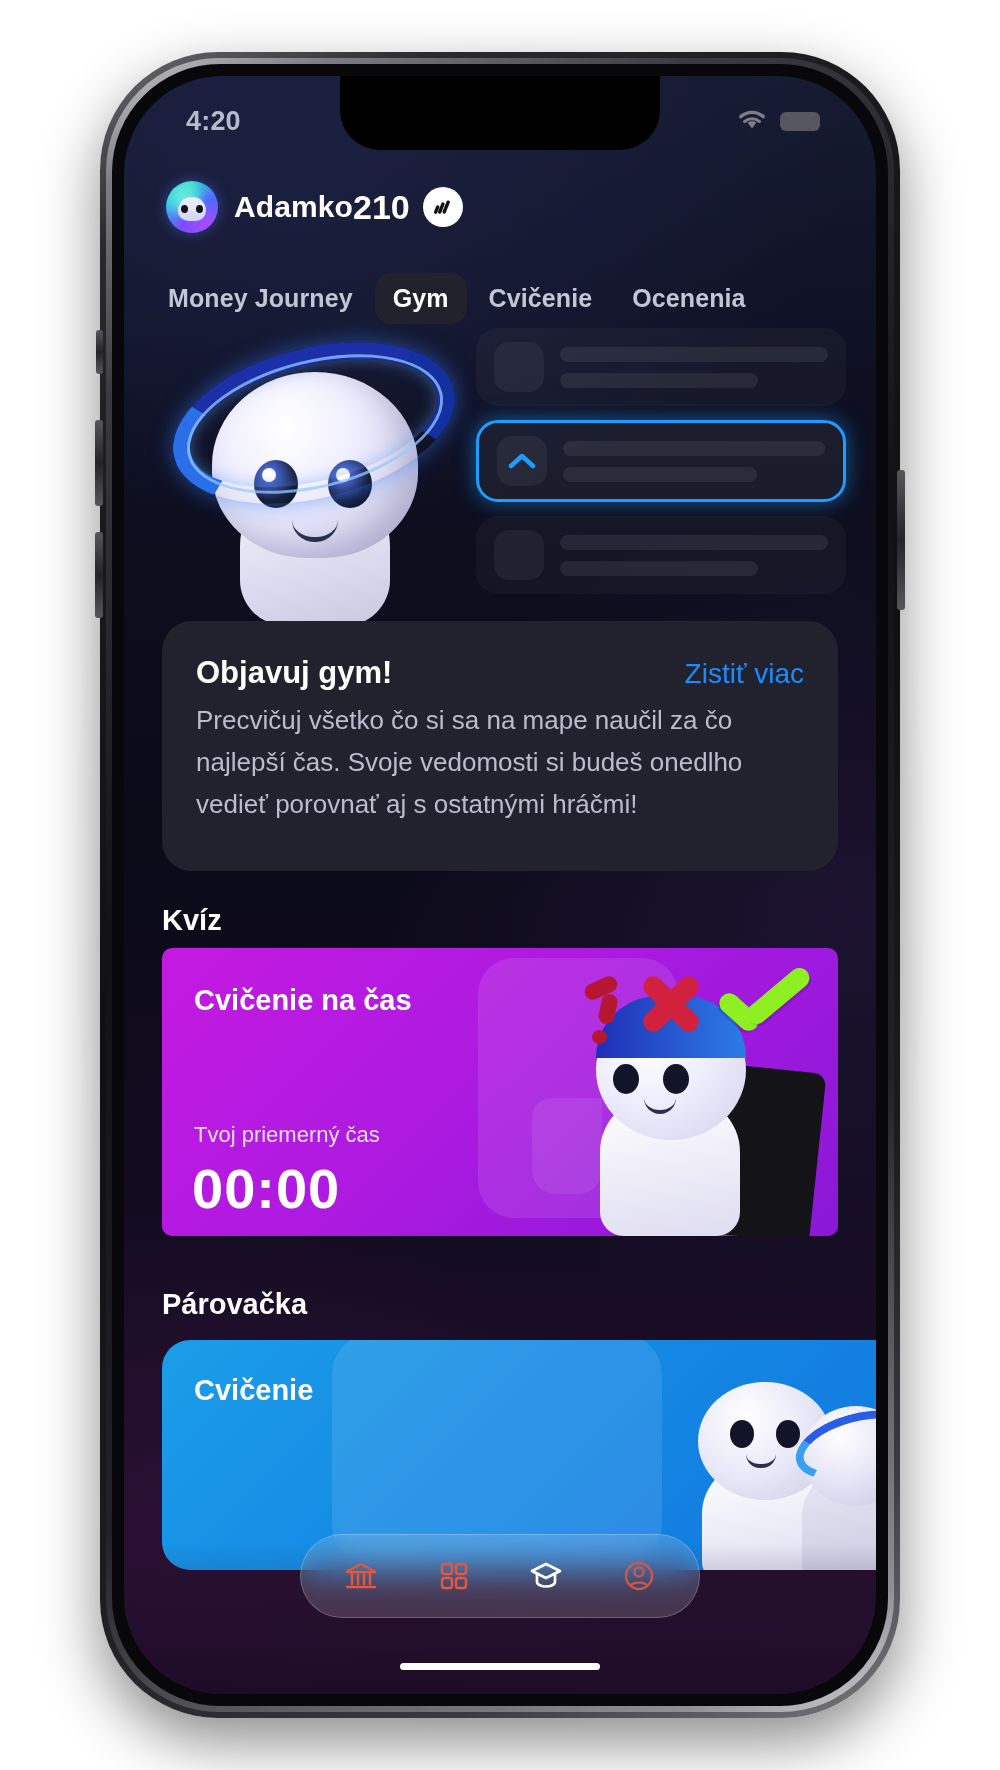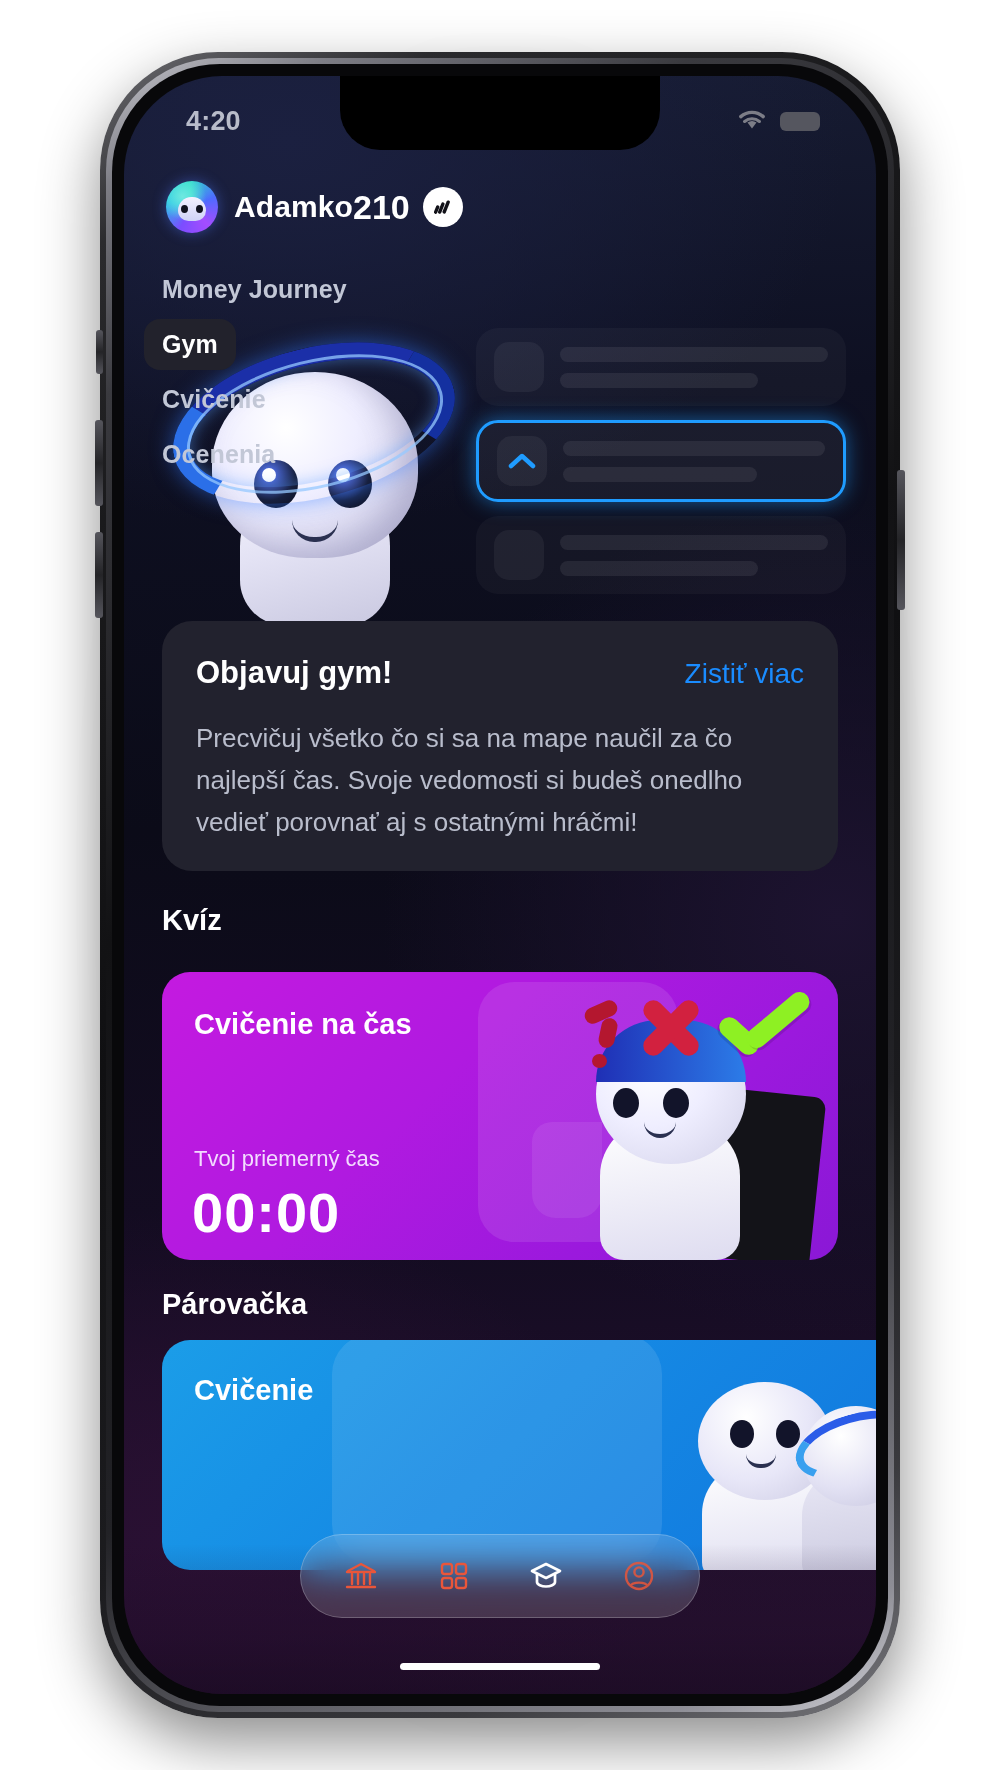--- a/index.html
+++ b/index.html
@@ -97,21 +97,21 @@
   .coins{ display:flex; align-items:center; gap:13px; }
   .coin-val{ font-size:34px; font-weight:700; color:#fff; }
   .coin-badge{
     width:40px; height:40px; border-radius:50%; background:#fff;
     display:flex; align-items:center; justify-content:center; flex:none;
   }
 
   
   .tabs{
     position:absolute; top:188px; left:0; right:0; height:60px; z-index:20;
-    display:flex; align-items:flex-start; padding:0 20px; gap:4px;flex-direction:column;
+    display:flex; align-items:flex-end; padding:0 26px; gap:4px;
   }
   .tab{
     font-size:25px; font-weight:600; color:#c2c7d6;
     padding:11px 18px; border-radius:16px; white-space:nowrap; letter-spacing:.1px;
   }
   .tab.active{ background:#22222c; color:#fff; font-weight:700; }
 
   
   .hero{ position:absolute; top:258px; left:0; right:0; height:282px; z-index:10; }
   .mascot{
@@ -173,32 +173,32 @@
 
   
   .info-card{
     position:absolute; left:38px; top:545px; width:676px; height:250px;
     border-radius:30px; background:#22222e; z-index:15; padding:34px 34px 0 34px;
   }
   .info-top{ display:flex; align-items:baseline; justify-content:space-between; }
   .info-title{ font-size:31px; font-weight:700; color:#fff; }
   .info-link{ font-size:28px; font-weight:500; color:#1a8cff;margin-left:28px; }
   .info-body{
-    margin-top:26px; font-size:26px; line-height:42px; color:#b9bdcc; font-weight:400;
+    margin-top:8px; font-size:26px; line-height:42px; color:#b9bdcc; font-weight:400;
   }
 
   
   .sec-title{ position:absolute; left:38px; font-size:29px; font-weight:700; color:#fff; z-index:15; }
   #sec-kviz{ top:828px; }
   #sec-parov{ top:1212px; }
 
   
   .quiz-card{
-    position:absolute; left:38px; top:896px; width:676px; height:288px;
-    border-radius:28px; overflow:hidden; z-index:15;
+    position:absolute; left:38px; top:872px; width:676px; height:288px;
+    border-radius:10px; overflow:hidden; z-index:15;
     background:linear-gradient(135deg,#c41ae0 0%, #b01ae0 40%, #9b19dd 72%, #8a18d6 100%);
   }
   .q-deco{
     position:absolute; right:160px; top:10px; width:200px; height:260px;
     background:rgba(255,255,255,.10);
     border-radius:36px 36px 0 36px;
   }
   .q-deco2{
     position:absolute; right:236px; top:150px; width:70px; height:96px;
     background:rgba(255,255,255,.08); border-radius:20px 0 24px 24px;

